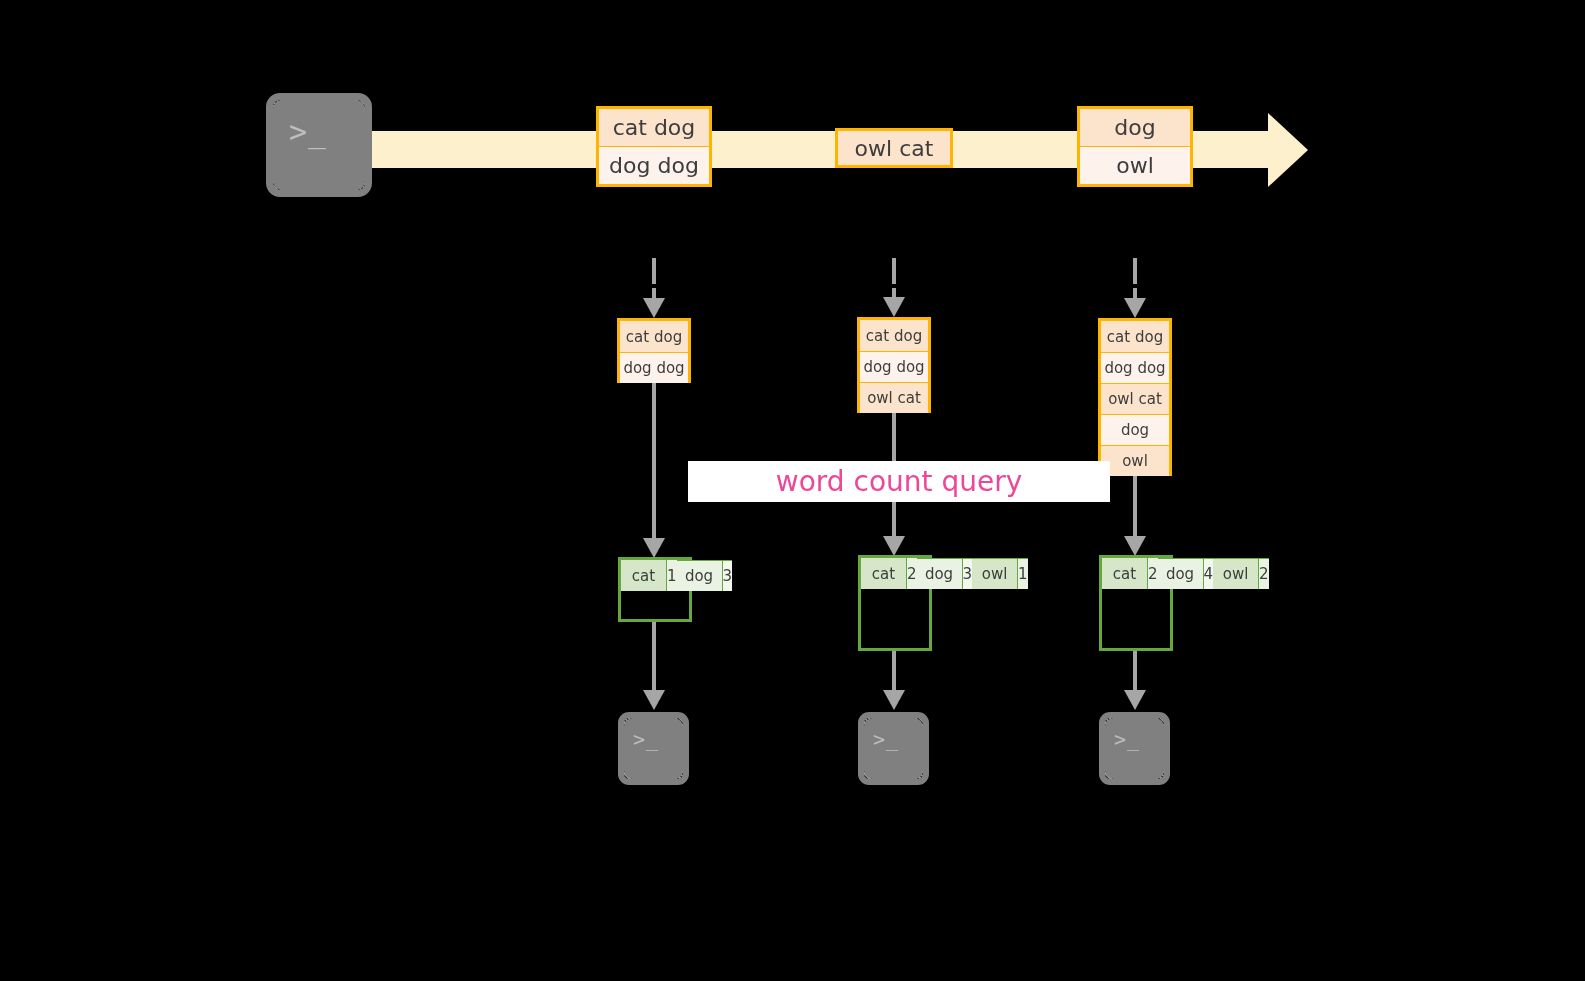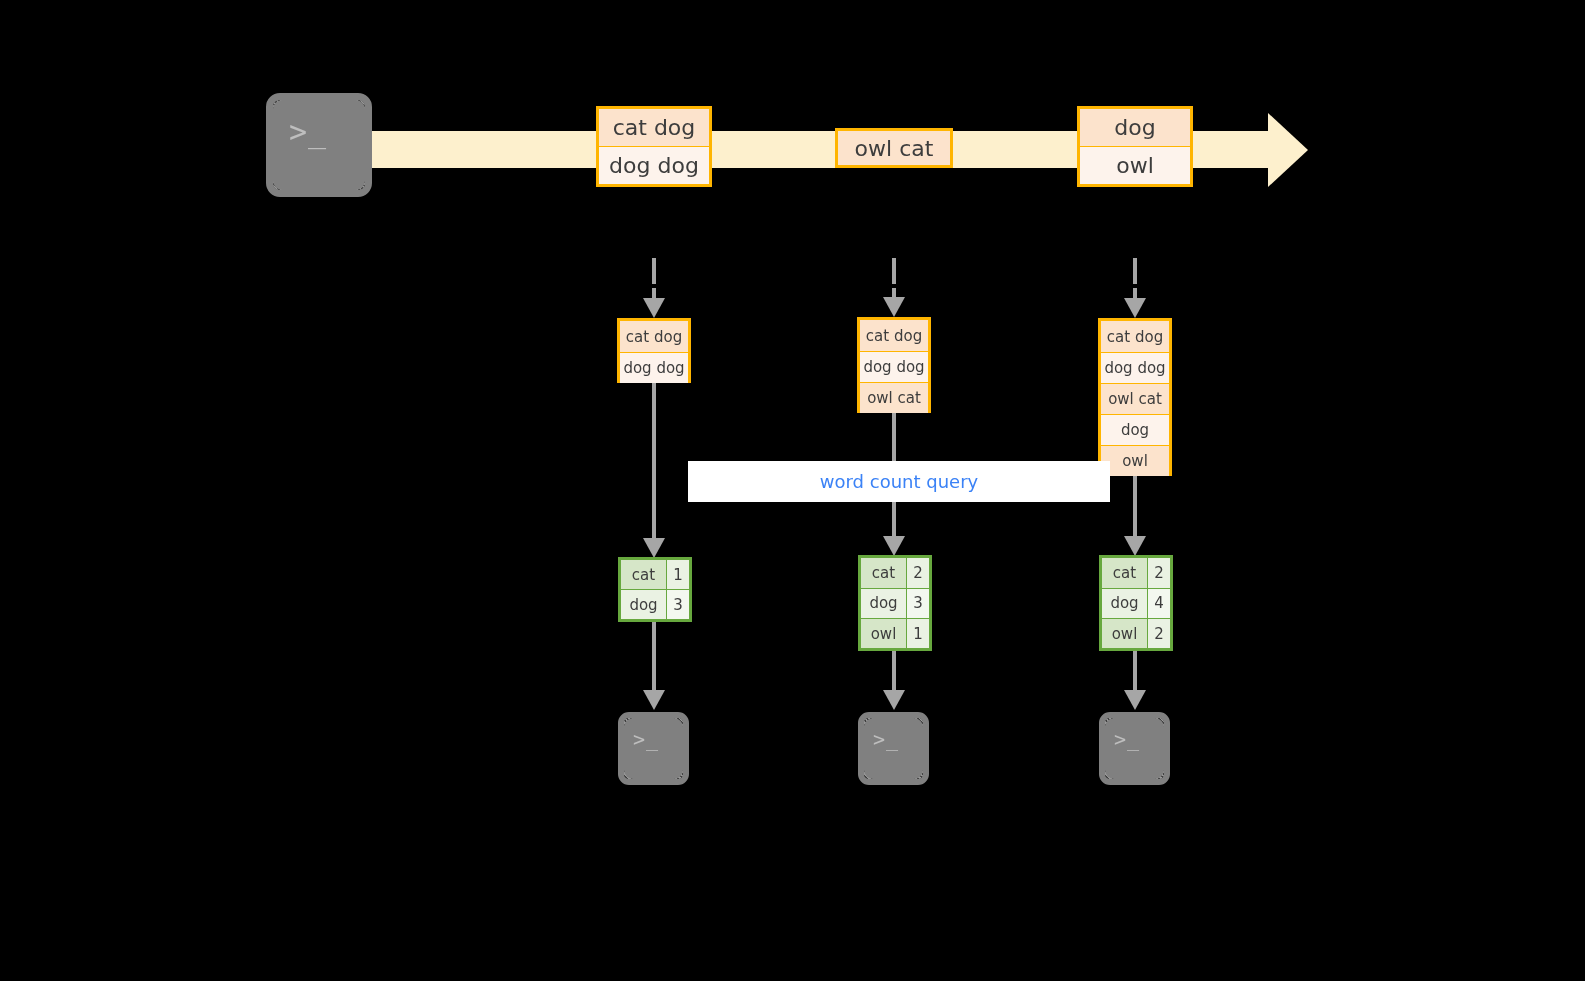--- a/index.html
+++ b/index.html
@@ -103,21 +103,21 @@
   .obox-acc .row { font-size: 15px; height: 31px; flex: 0 0 31px; }
   .obox-acc1 { left: 617px; top: 318px; height: 65px; }
   .obox-acc2 { left: 857px; top: 317px; height: 96px; }
   .obox-acc3 { left: 1098px; top: 318px; height: 158px; }
 
   
   .gtable {
     position: absolute;
     border: 3px solid #67a83e;
     display: flex;
-    flex-direction: column;
+    flex-direction: row;
     z-index: 5;
     width: 74px;
   }
   .gtable .grow {
     display: flex;
     height: 31px;
     border-top: 1.5px solid #67a83e;
   }
   .gtable .grow:first-child { border-top: none; }
   .gtable .gkey {
@@ -167,22 +167,22 @@
     position: absolute;
     left: 688px; top: 461px;
     width: 422px; height: 41px;
     background: #ffffff;
     display: flex;
     align-items: center;
     justify-content: center;
     z-index: 8;
   }
   .qband .qtext {
-    font-size: 18px;
-    color: #3b82f6;
+    font-size: 28px;
+    color: #ec4899;
     white-space: nowrap;
   }
 </style>
 </head>
 <body>
 
 <div id="canvas">
 
   <div class="stream-shaft"></div>
   <div class="stream-head"></div>

